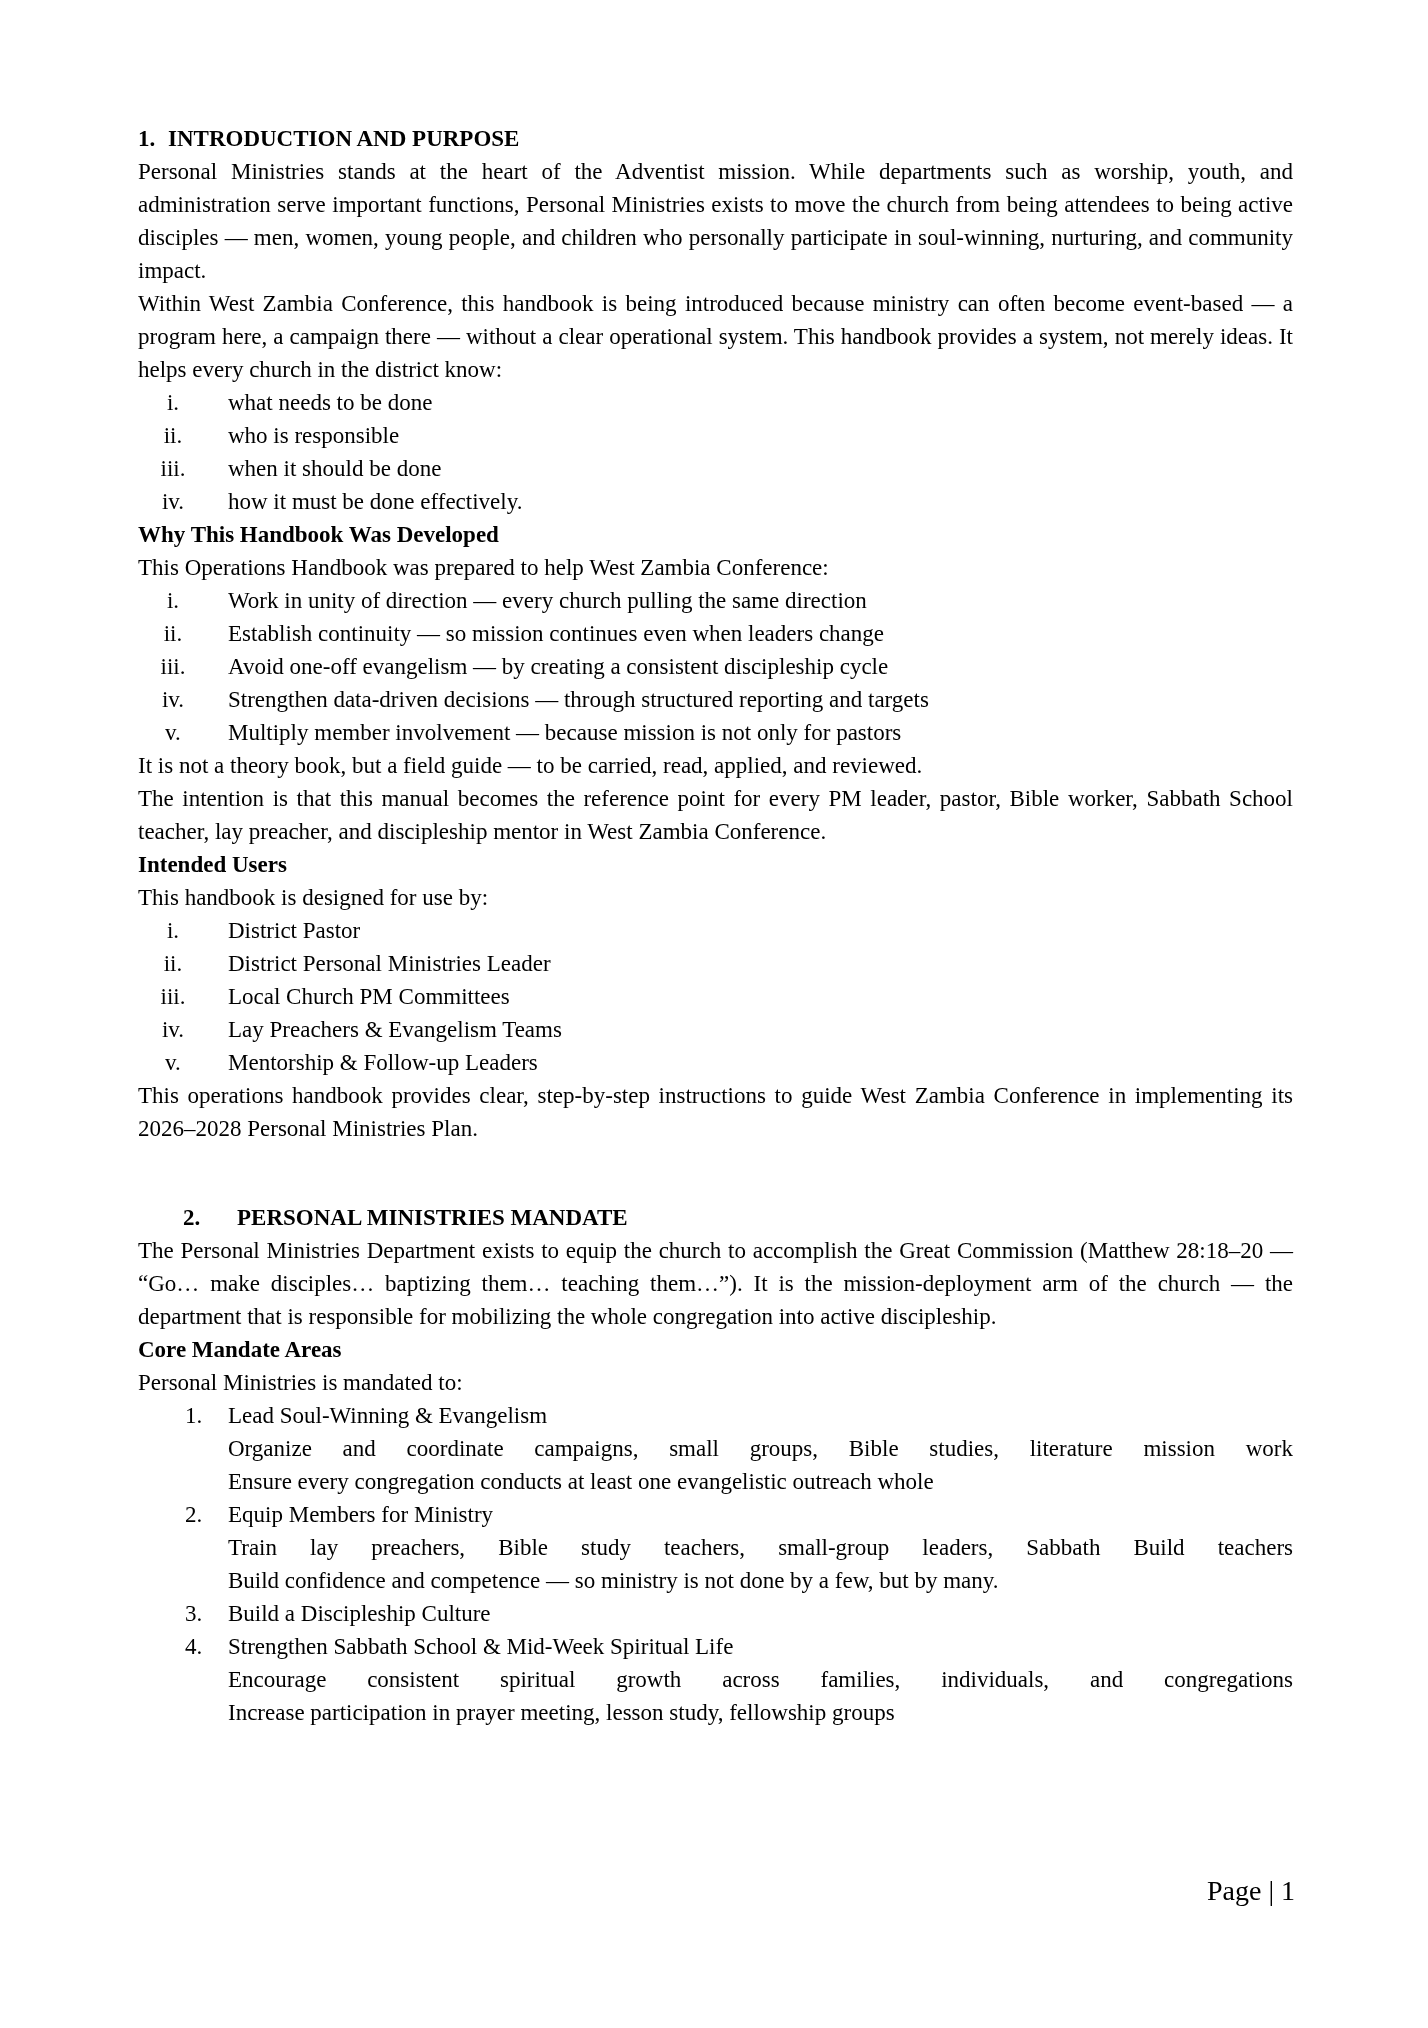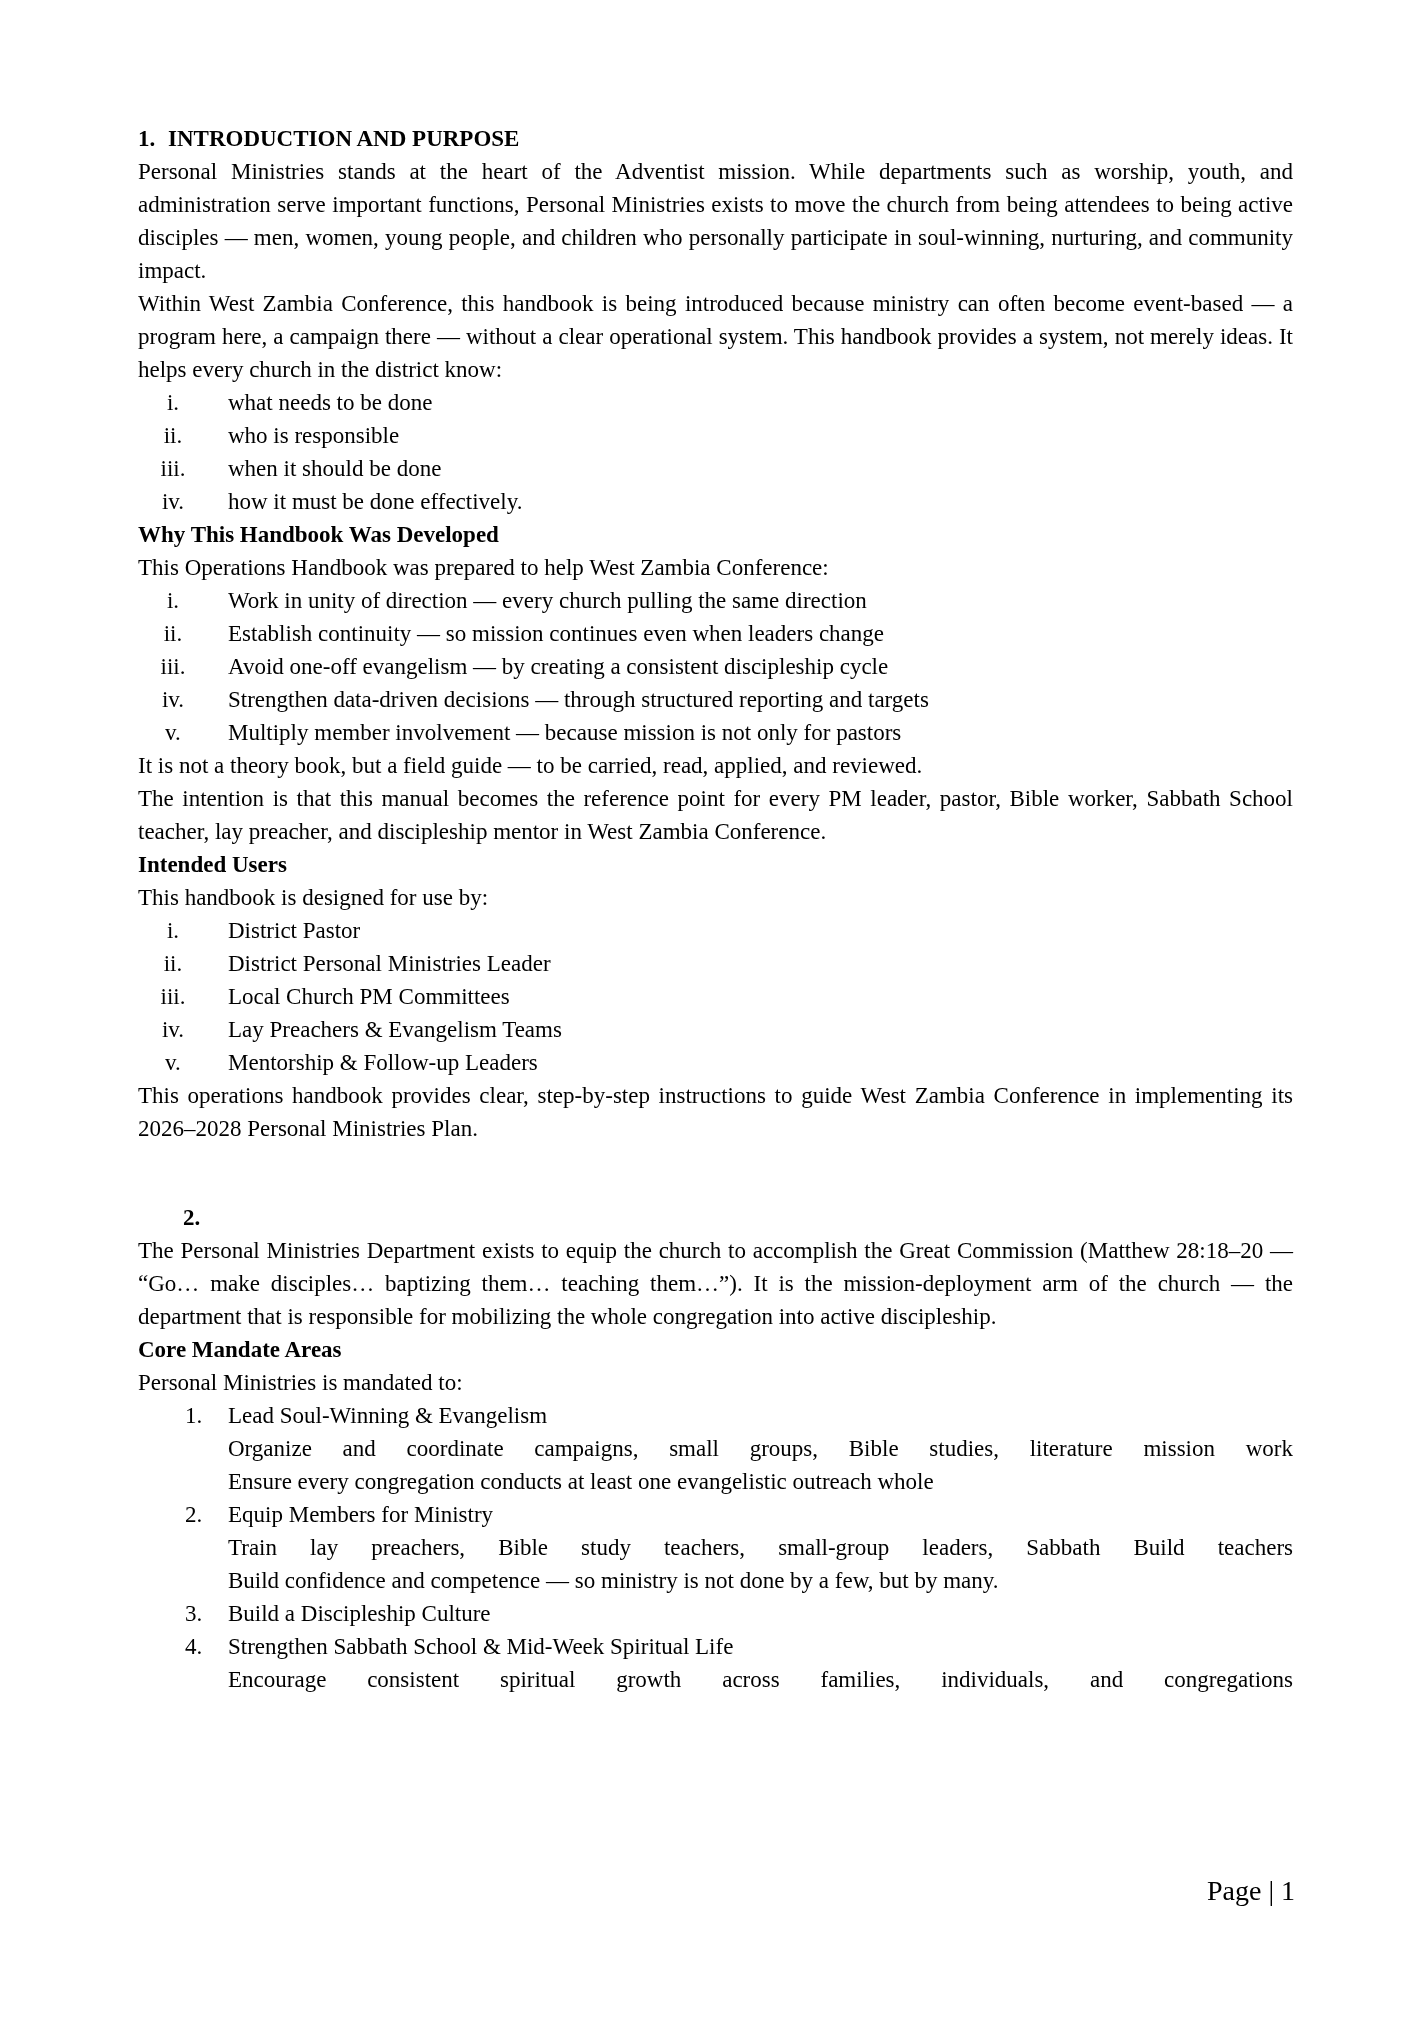--- a/index.html
+++ b/index.html
@@ -137,20 +137,21 @@
         <span class="rtext">Mentorship &amp; Follow-up Leaders</span>
       </div>
     </div>
 
     <p class="just">This operations handbook provides clear, step-by-step instructions to guide West Zambia Conference in implementing its 2026–2028 Personal Ministries Plan.</p>
 
     <div class="spacer"></div>
 
     <div class="h2-row">
       <span class="h2-num">2.</span>
+      <span>PERSONAL MINISTRIES MANDATE</span>
     </div>
 
     <p class="just">The Personal Ministries Department exists to equip the church to accomplish the Great Commission (Matthew 28:18–20 — “Go… make disciples… baptizing them… teaching them…”). It is the mission-deployment arm of the church — the department that is responsible for mobilizing the whole congregation into active discipleship.</p>
 
     <div class="bold-head">Core Mandate Areas</div>
     <div>Personal Ministries is mandated to:</div>
 
     <div>
 
       <div>
@@ -177,19 +178,20 @@
           <span class="mtext">Build a Discipleship Culture</span>
         </div>
       </div>
 
       <div>
         <div class="mtitle">
           <span class="mnum">4.</span>
           <span class="mtext">Strengthen Sabbath School &amp; Mid-Week Spiritual Life</span>
         </div>
         <div class="mline stretch">Encourage consistent spiritual growth across families, individuals, and congregations</div>
+        <div class="mline">Increase participation in prayer meeting, lesson study, fellowship groups</div>
       </div>
 
     </div>
   </div>
 
   <div class="footer">Page | 1</div>
 </div>
 
 </body></html>

